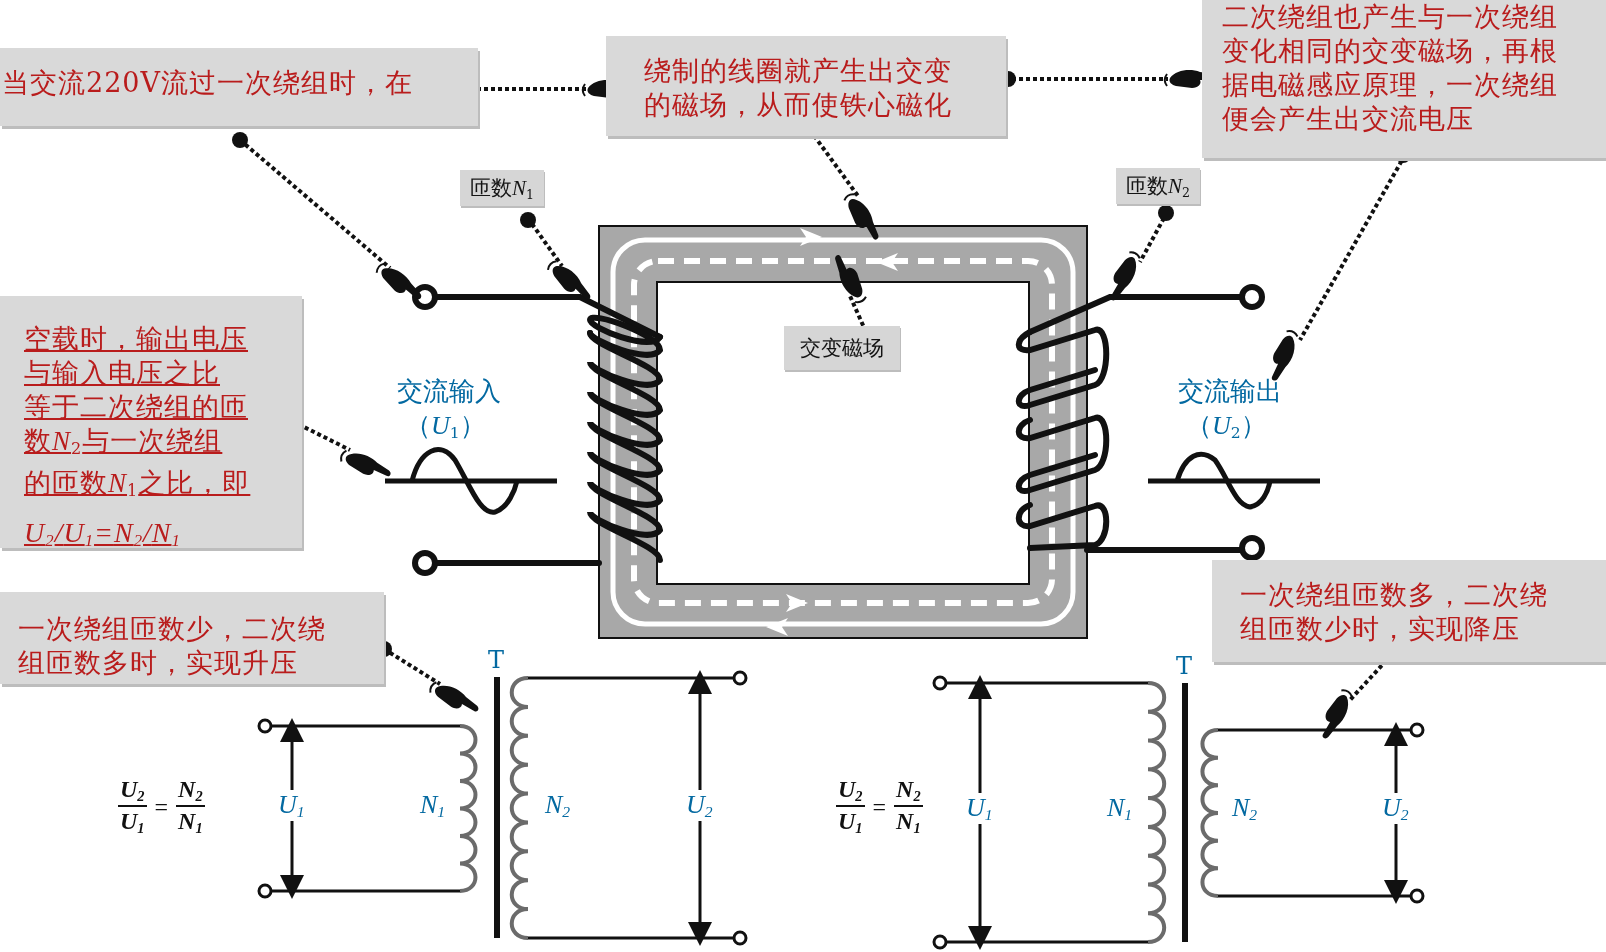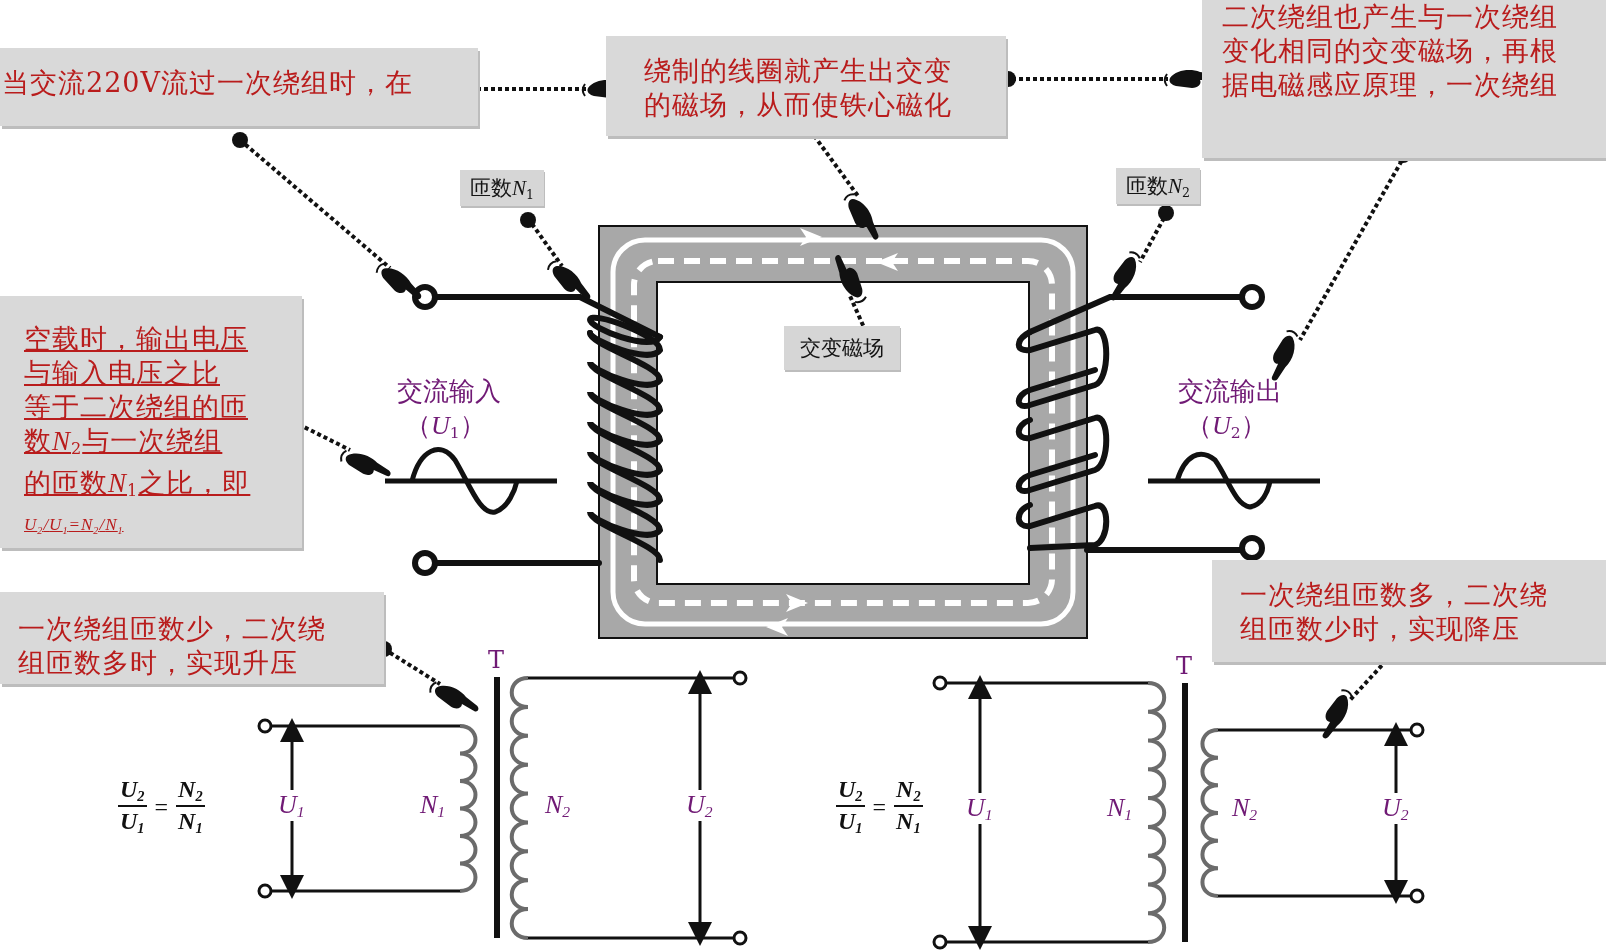--- a/index.html
+++ b/index.html
@@ -4,21 +4,21 @@
 <style>
   html, body { margin:0; padding:0; background:#ffffff; }
   body { width:1606px; height:952px; position:relative; overflow:hidden;
          font-family:"DejaVu Serif","Liberation Serif",serif; color:#111; }
   svg { position:absolute; left:0; top:0; }
   .note { position:absolute; background:#d9d9d9; box-shadow:2px 3px 0 #bdbdbd;
           font-size:27px; line-height:34px; color:#b91c1c; letter-spacing:1px; }
   .note .ln { display:block; white-space:nowrap; }
   .tag { position:absolute; background:#d6d6d6; font-size:21px; color:#141414;
          padding:4px 10px; box-shadow:1px 2px 0 #bdbdbd; white-space:nowrap; }
-  .lbl { position:absolute; font-size:26px; color:#701a75; white-space:nowrap; }
+  .lbl { position:absolute; font-size:26px; color:#0369a1; white-space:nowrap; }
   .it { font-style:italic; font-family:"Liberation Serif","DejaVu Serif",serif; }
   sub { font-size:60%; vertical-align:-4px; }
 </style>
 </head>
 <body>
 
 <svg width="1606" height="952" viewBox="0 0 1606 952">
   <defs>
     <marker id="arr" viewBox="0 0 10 10" refX="5" refY="5" markerWidth="8" markerHeight="10" orient="auto-start-reverse">
       <path d="M0,0 L10,5 L0,10 z" fill="#111"></path>
@@ -151,33 +151,34 @@
 
 <div class="note" style="left:606px;top:36px;width:400px;height:100px;padding:18px 0 16px 38px;box-sizing:border-box;">
   <span class="ln">绕制的线圈就产生出交变</span>
   <span class="ln">的磁场，从而使铁心磁化</span>
 </div>
 
 <div class="note" style="left:1202px;top:0;width:404px;height:158px;padding:0 0 0 20px;box-sizing:border-box;">
   <span class="ln">二次绕组也产生与一次绕组</span>
   <span class="ln">变化相同的交变磁场，再根</span>
   <span class="ln">据电磁感应原理，一次绕组</span>
+  <span class="ln">便会产生出交流电压</span>
 </div>
 
 <div class="note" style="left:0;top:296px;width:302px;height:252px;padding:26px 0 0 24px;box-sizing:border-box;text-decoration:underline;">
   <span class="ln">空载时，输出电压</span>
   <span class="ln">与输入电压之比</span>
   <span class="ln">等于二次绕组的匝</span>
   <span class="ln">
     <span>数</span><span class="it">N</span><sub>2</sub><span>与一次绕组</span>
   </span>
   <span class="ln">
     <span>的匝数</span><span class="it">N</span><sub>1</sub><span>之比，即</span>
   </span>
-  <span class="ln it" style="font-size:17px;">
+  <span class="ln it" style="font-size:28px;margin-top:8px;">
     <span>U</span><sub>2</sub><span>/</span><span>U</span><sub>1</sub><span>=</span><span>N</span><sub>2</sub><span>/</span><span>N</span><sub>1</sub>
   </span>
 </div>
 
 <div class="note" style="left:0;top:592px;width:384px;height:92px;padding:20px 0 0 18px;box-sizing:border-box;">
   <span class="ln">一次绕组匝数少，二次绕</span>
   <span class="ln">组匝数多时，实现升压</span>
 </div>
 
 <div class="note" style="left:1212px;top:560px;width:394px;height:102px;padding:18px 0 0 28px;box-sizing:border-box;">

